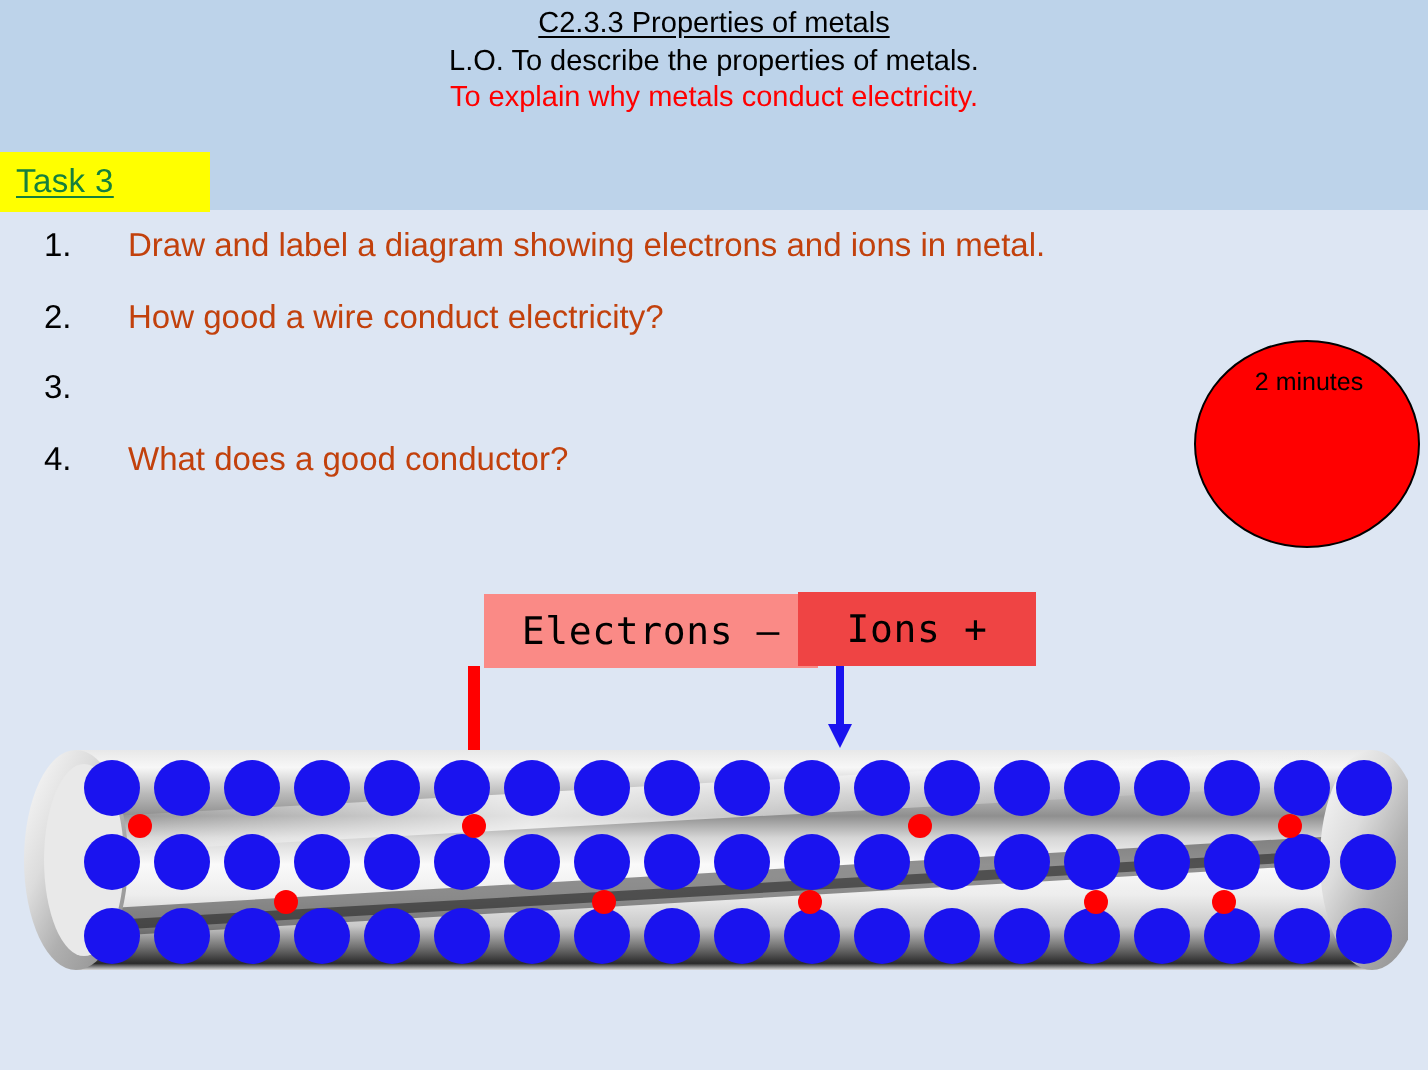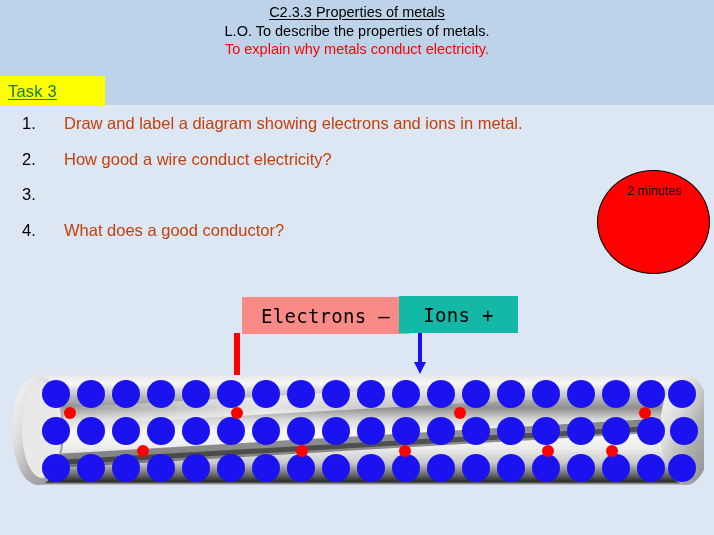--- a/index.html
+++ b/index.html
@@ -55,21 +55,21 @@
   
   .label-box{
     position:absolute;display:flex;align-items:center;justify-content:center;
     font-family:"DejaVu Sans Mono",monospace;
     font-size:19px;color:#000;letter-spacing:.3px;
   }
   .label-electrons{
     left:206px;top:297px;width:167px;height:37px;background:#fa8a86;margin-left:36px;
   }
   .label-ions{
-    left:399px;top:296px;width:119px;height:37px;background:#14b8a6;
+    left:399px;top:296px;width:119px;height:37px;background:#ef4444;
   }
 
   
   .arrow{position:absolute;}
   .arrow-red{left:229px;top:333px;width:16px;height:74px;}
   .arrow-blue{left:414px;top:333px;width:12px;height:41px;}
 
   
   .wire{
     position:absolute;left:12px;top:369px;width:692px;height:120px;

